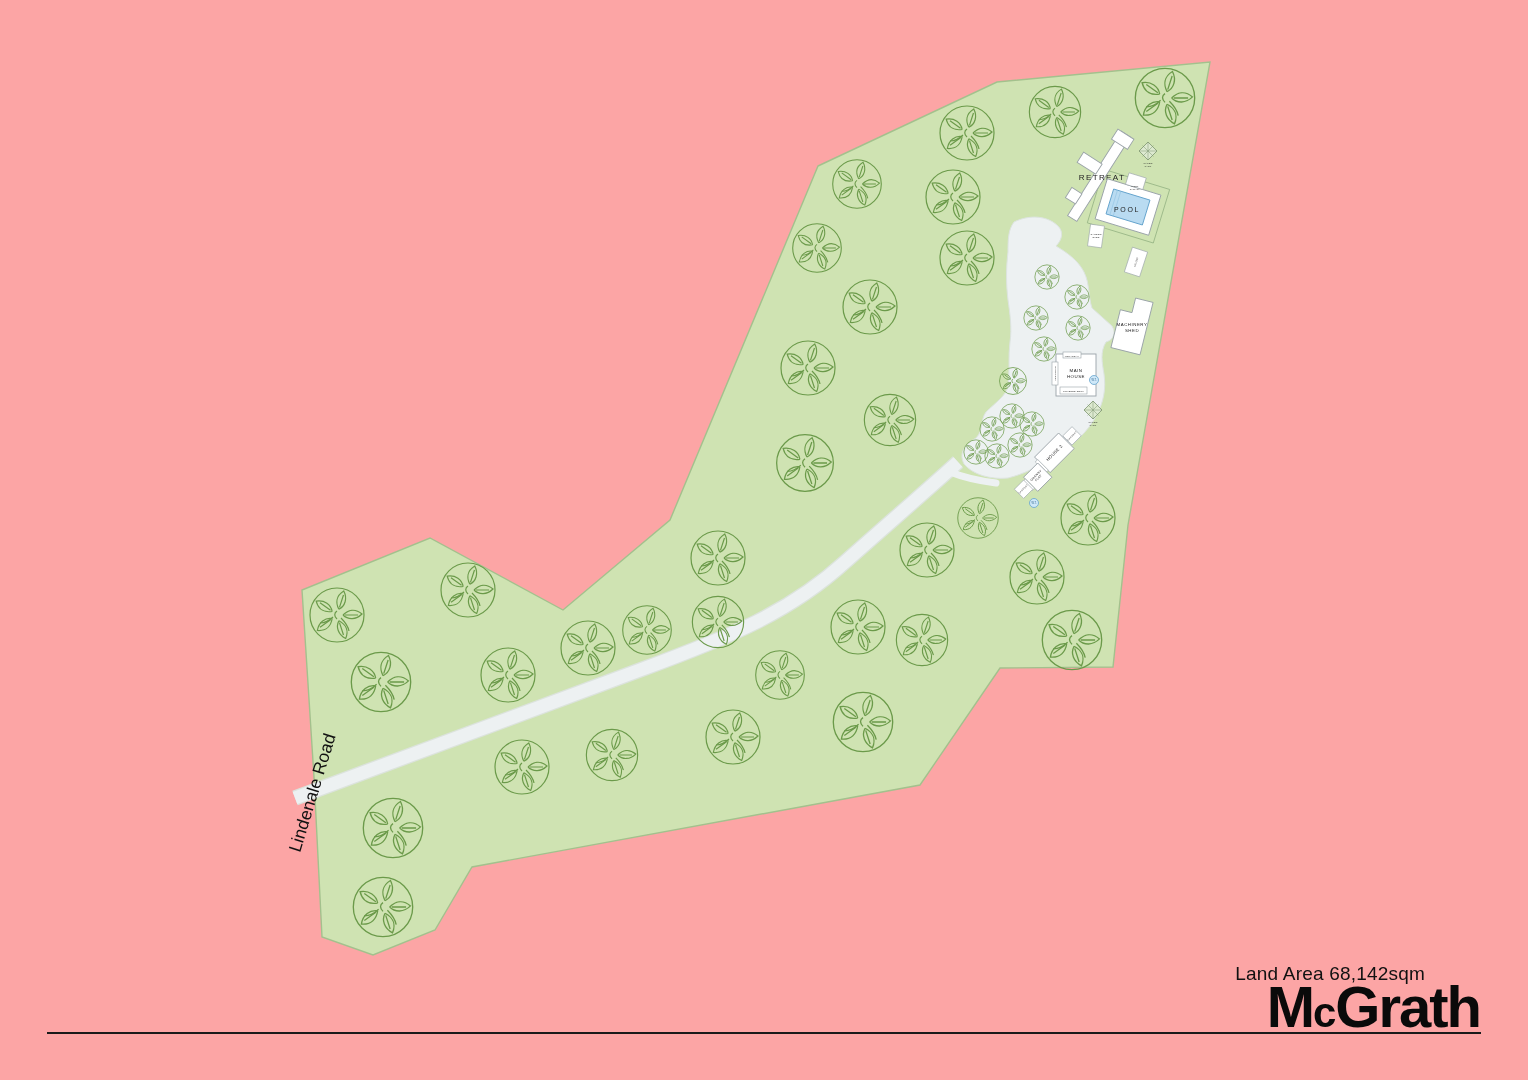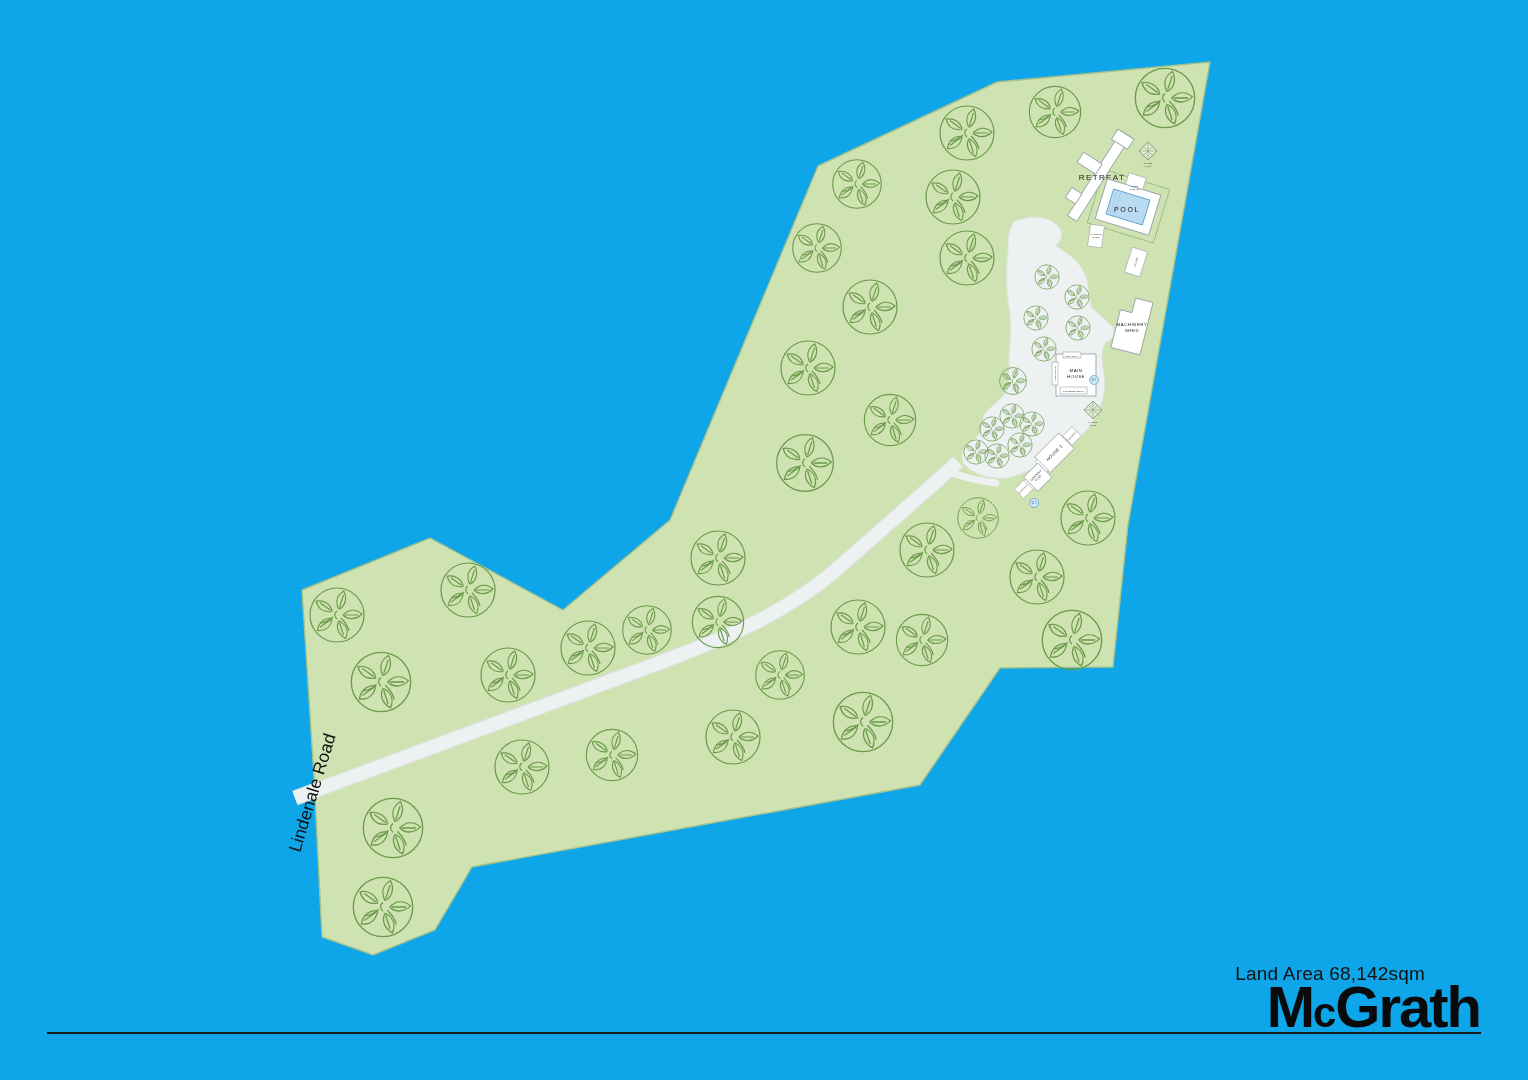--- a/index.html
+++ b/index.html
@@ -1,16 +1,16 @@
 <!DOCTYPE html>
 <html><head>
 <meta charset="utf-8">
 <style>
   html,body{margin:0;padding:0;background:#ffffff;}
-  .page{position:relative;width:1528px;height:1080px;background:#0ea5e9;overflow:hidden;
+  .page{position:relative;width:1528px;height:1080px;background:#fca5a5;overflow:hidden;
         font-family:"Liberation Sans",sans-serif;}
   .map-svg{position:absolute;left:0;top:0;width:1528px;height:1080px;}
 
   
   .land{fill:#cfe3b2;stroke:#a3c18d;stroke-width:1.4;}
   .clearing{fill:#edf1f2;stroke:#dde4e0;stroke-width:1;}
   .road-under{fill:none;stroke:#dce3dd;stroke-width:15.5;stroke-linecap:butt;stroke-linejoin:round;}
   .road{fill:none;stroke:#edf1f2;stroke-width:13;stroke-linecap:butt;stroke-linejoin:round;}
   .road-branch{fill:none;stroke:#edf1f2;stroke-width:7;stroke-linecap:round;}
   .bld{fill:#ffffff;stroke:#9aa3a8;stroke-width:0.9;}

